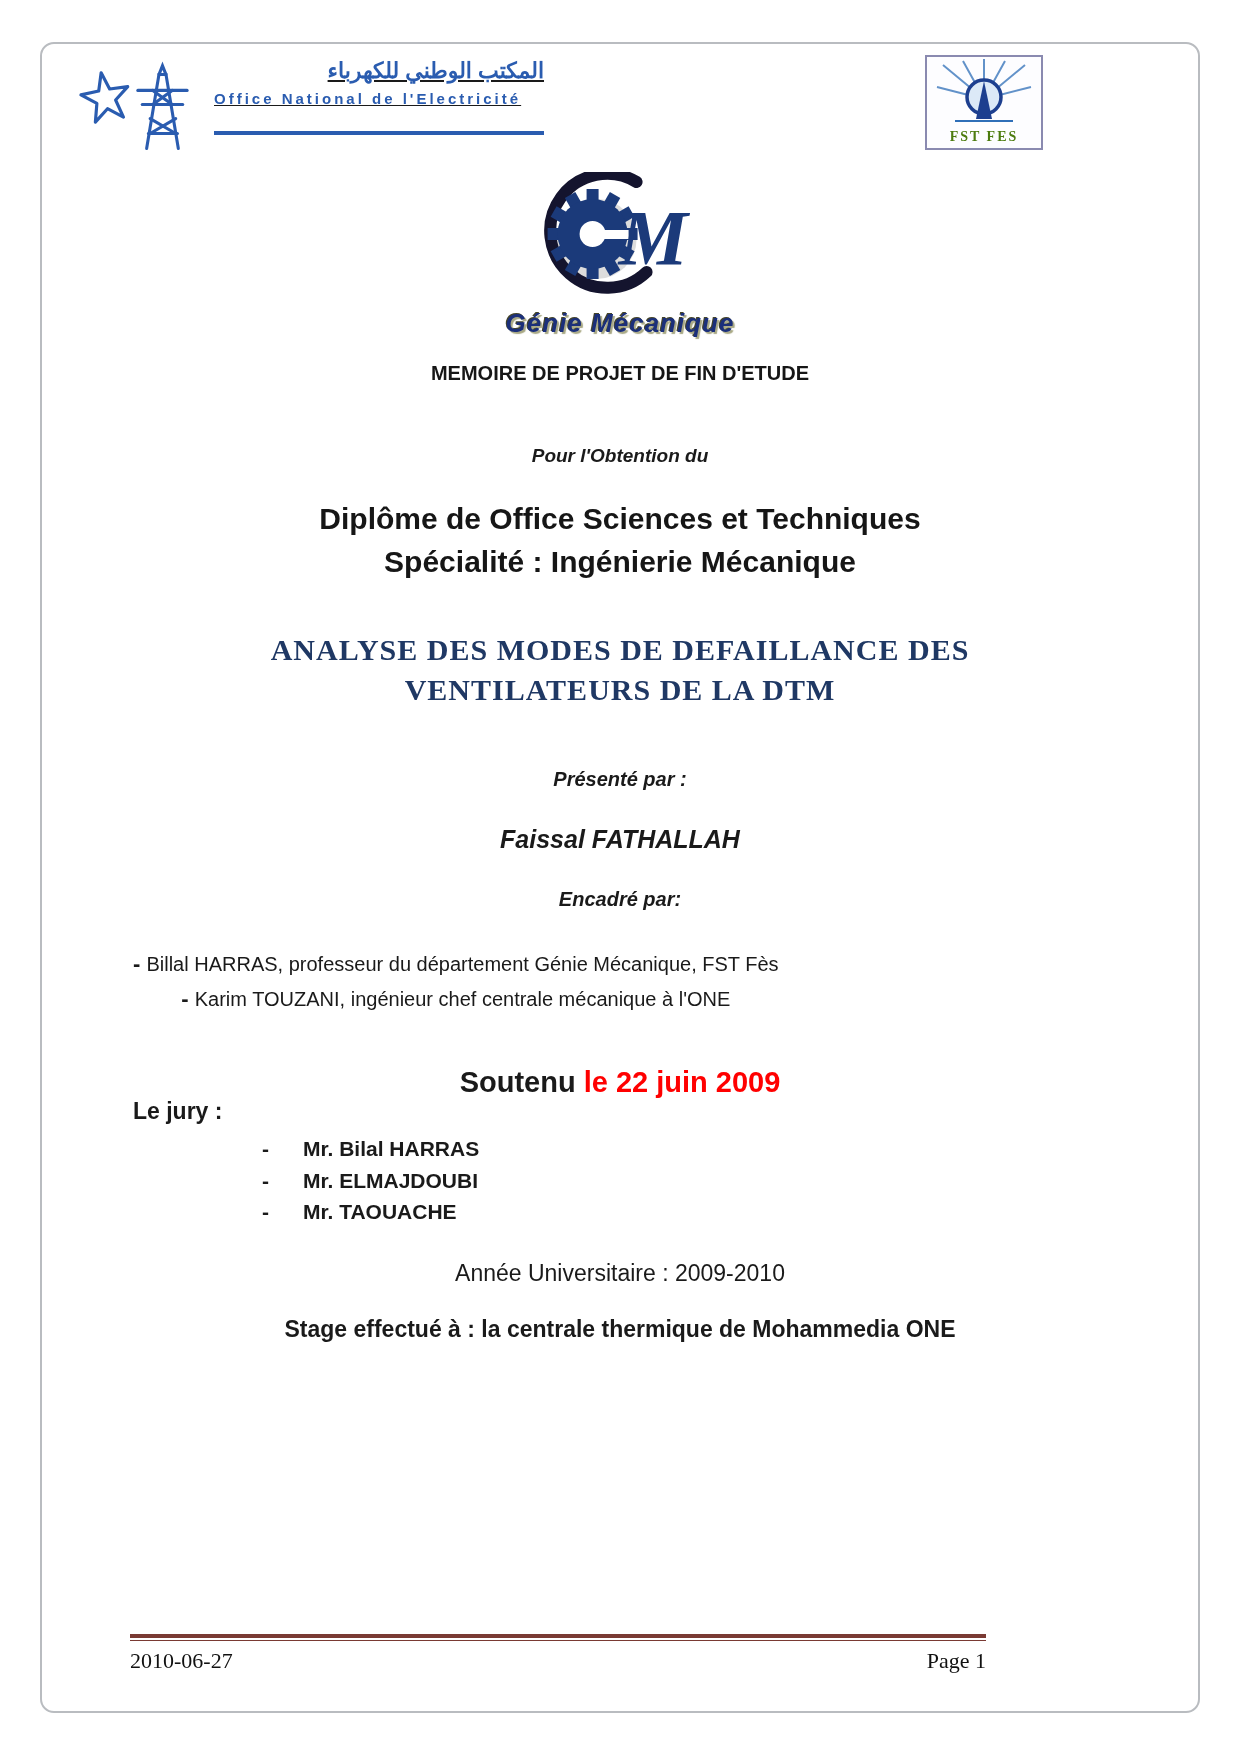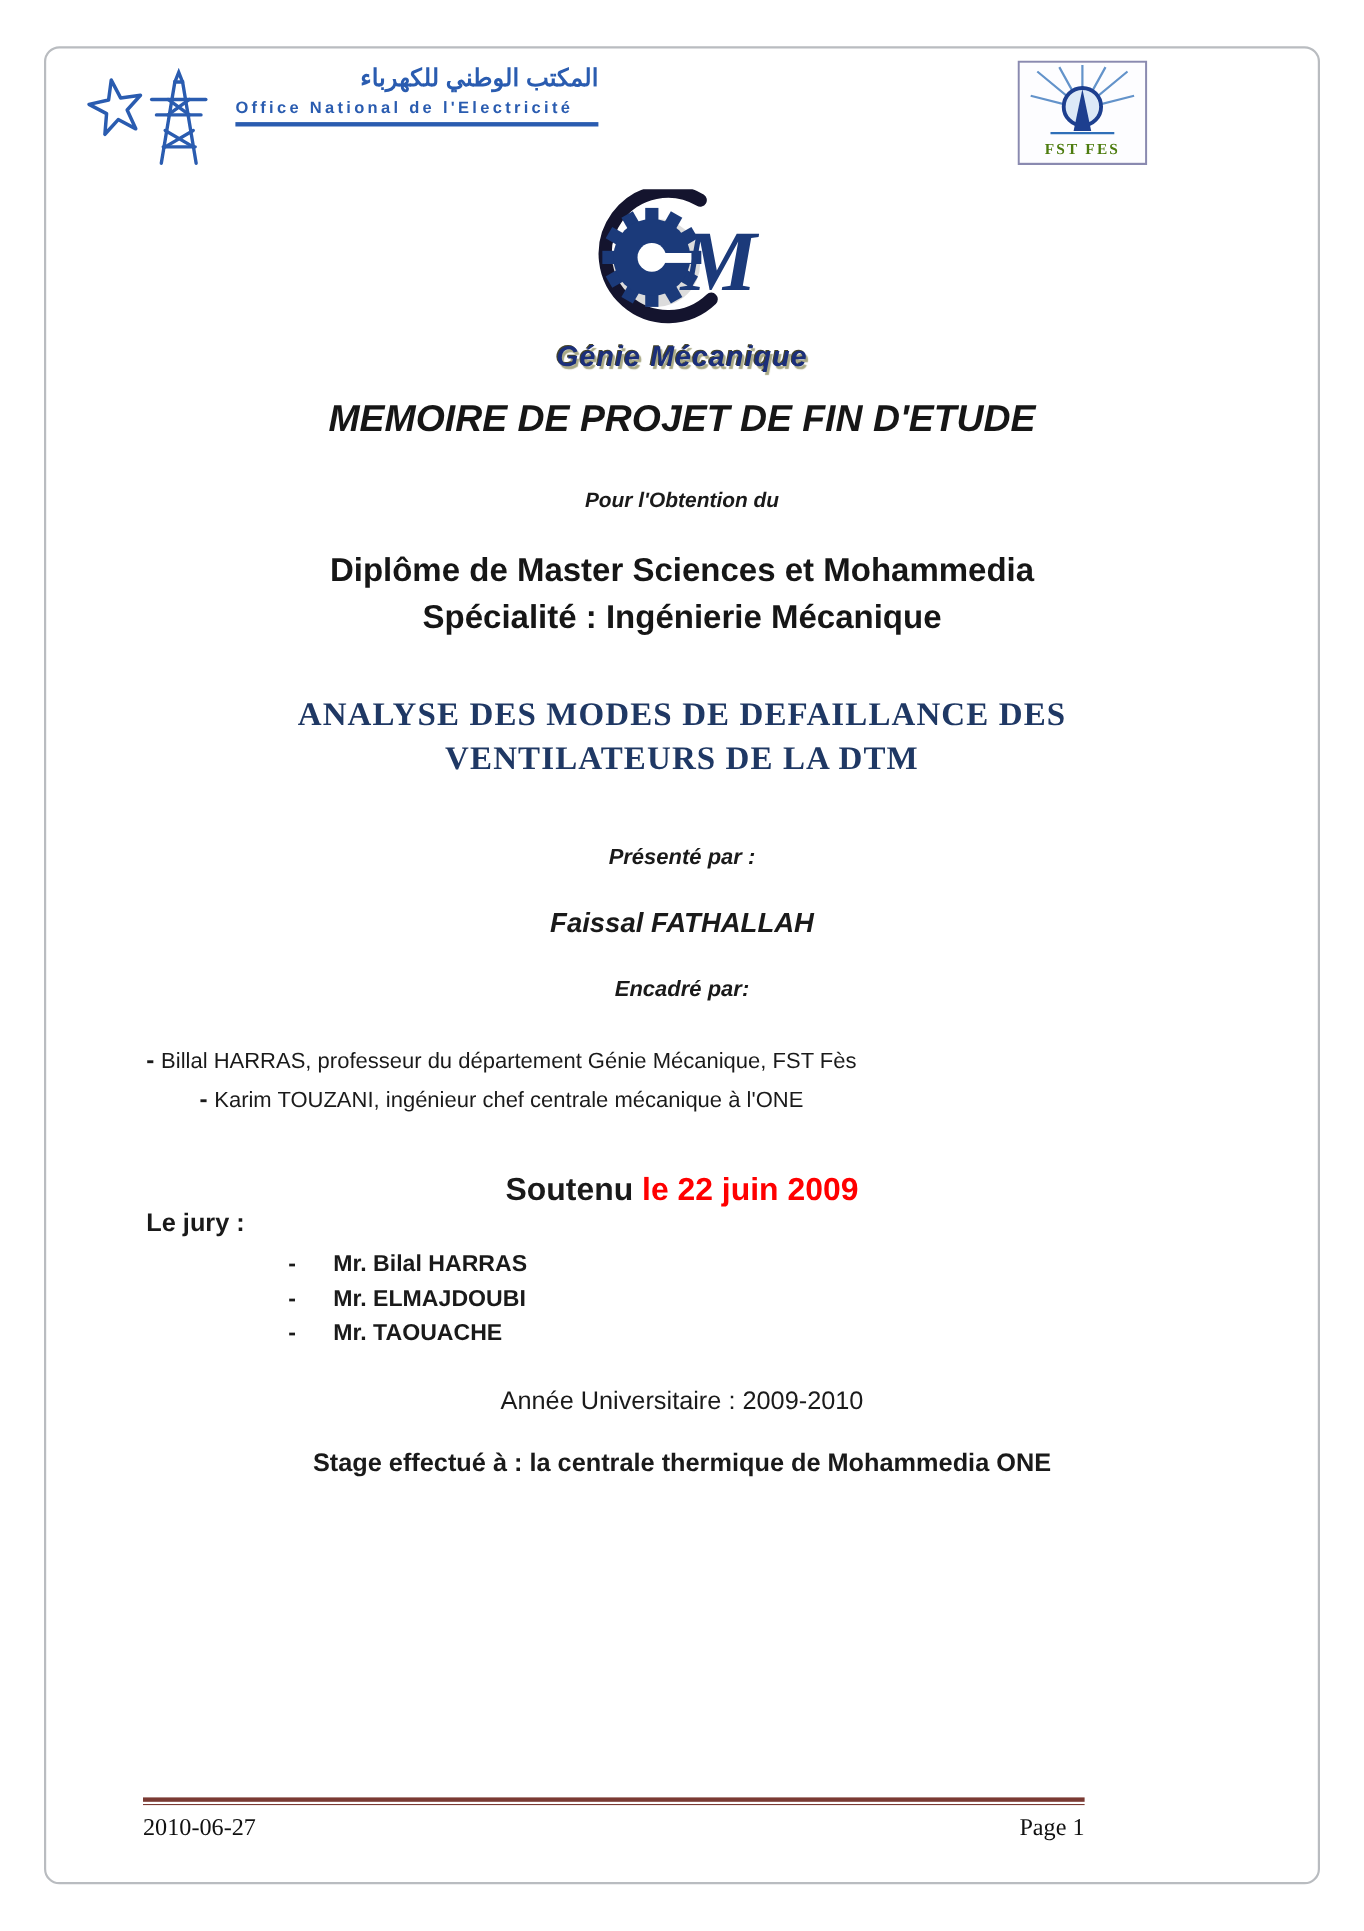--- a/index.html
+++ b/index.html
@@ -12,21 +12,21 @@
     overflow:hidden;
   }
   .frame{
     position:absolute;left:40px;top:42px;right:40px;bottom:42px;
     border:2px solid #b9bcc0;border-radius:14px;
     pointer-events:none;
   }
 
   
   .one-logo{position:absolute;left:78px;top:58px;display:flex;align-items:flex-start;}
-  .one-text{margin-left:4px;padding-bottom:4px;border-bottom:4px solid var(--logo-blue,#2a5cb0);}
+  .one-text{margin-left:4px;padding-bottom:24px;border-bottom:4px solid var(--logo-blue,#2a5cb0);text-decoration:underline;}
   .one-arabic{
     font-size:22px;font-weight:bold;color:var(--logo-blue,#2a5cb0);
     text-align:right;direction:rtl;min-width:330px;line-height:1.2;
   }
   .one-caption{
     font-size:15px;font-weight:bold;color:var(--logo-blue,#2a5cb0);
     letter-spacing:3px;margin-top:6px;white-space:nowrap;
   }
 
   .fst-logo{position:absolute;left:925px;top:55px;width:118px;height:95px;}
@@ -40,21 +40,21 @@
   .gm-logo{position:absolute;left:50%;top:172px;transform:translateX(-50%);text-align:center;}
   .gm-caption{
     font-style:italic;font-weight:bold;font-size:26px;
     color:#1b2f7a;margin-top:-8px;
     text-shadow:2px 2px 1px #a8a884, -1px -1px 0 #44442a;
     letter-spacing:1px;
   }
 
   
   .centered{position:absolute;left:60px;right:60px;text-align:center;}
-  .memoire{top:362px;font-size:34px;font-weight:bold;margin:0;color:#161616;font-style:italic;}
+  .memoire{top:362px;font-size:20px;font-weight:bold;margin:0;color:#161616;}
   .obtention{top:445px;font-size:19px;font-weight:bold;font-style:italic;}
   .diploma{top:498px;font-size:30px;font-weight:bold;line-height:1.42;color:#161616;}
   .main-title{
     top:618px;margin:12px auto;max-width:900px;left:170px;right:170px;
     font-family:"Liberation Serif", serif;
     font-size:30px;font-weight:bold;letter-spacing:1px;
     color:var(--title-blue,#1F3864);line-height:1.32;
   }
   .presente{top:768px;font-size:20px;font-weight:bold;font-style:italic;}
   .author{top:825px;font-size:25px;font-weight:bold;font-style:italic;}
@@ -143,21 +143,21 @@
       </g>
       <text x="104" y="92" font-family="Liberation Serif, serif" font-style="italic" font-weight="bold" font-size="78" fill="#1b3a7a">M</text>
     </svg>
     <div class="gm-caption">Génie Mécanique</div>
   </div>
 
   <h1 class="centered memoire">MEMOIRE DE PROJET DE FIN D'ETUDE</h1>
   <div class="centered obtention">Pour l'Obtention du</div>
 
   <div class="centered diploma">
-    <div>Diplôme de Master Sciences et Mohammedia</div>
+    <div>Diplôme de Office Sciences et Techniques</div>
     <div>Spécialité : Ingénierie Mécanique</div>
   </div>
 
   <h2 class="centered main-title">ANALYSE DES MODES DE DEFAILLANCE DES VENTILATEURS DE LA DTM</h2>
 
   <div class="centered presente">Présenté par :</div>
   <div class="centered author">Faissal FATHALLAH</div>
   <div class="centered encadre">Encadré par:</div>
 
   <div class="supervisors">

